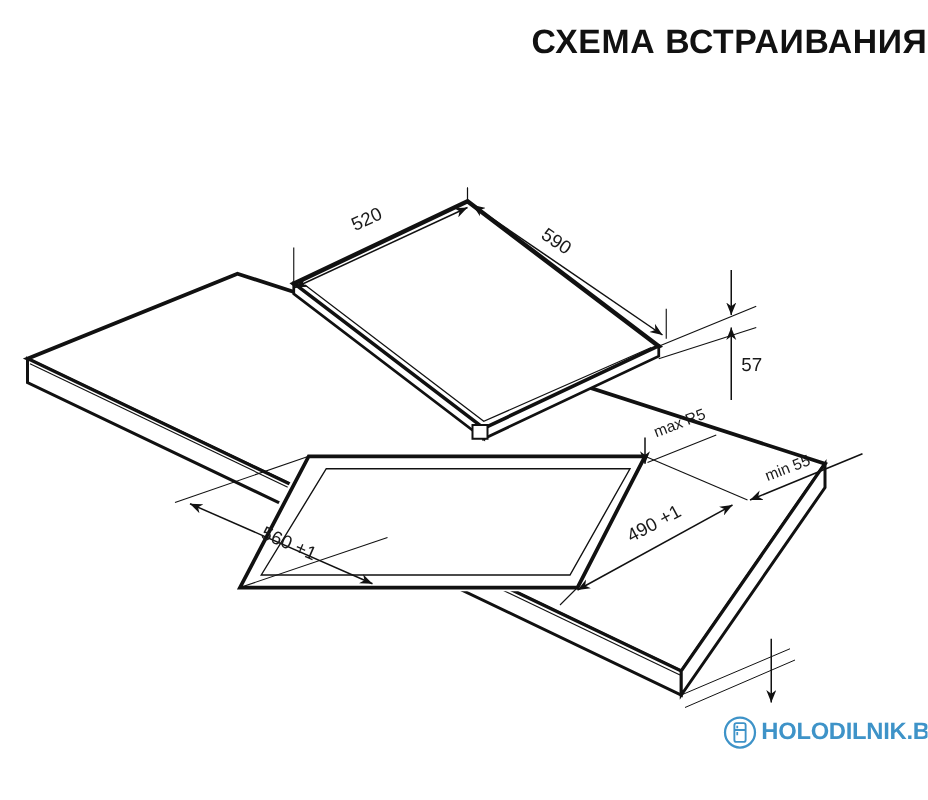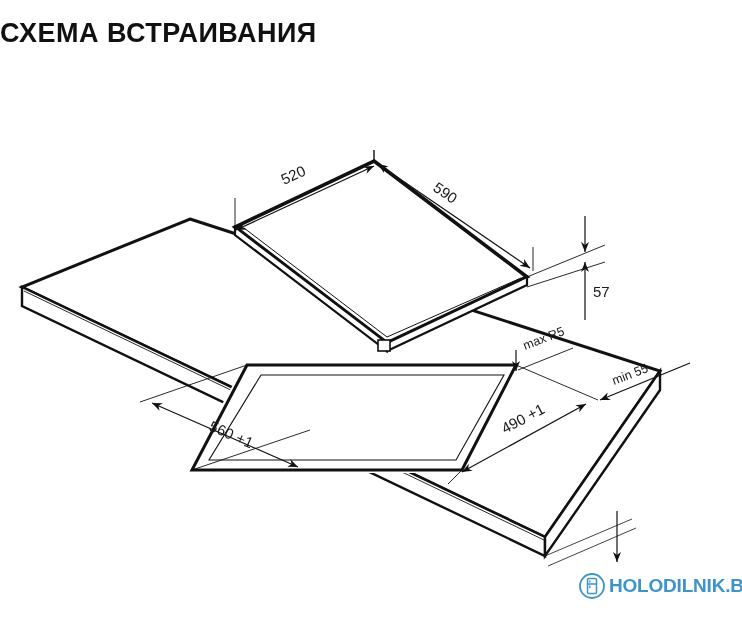--- a/index.html
+++ b/index.html
@@ -18,21 +18,21 @@
     position: absolute;
     left: 0; top: 0;
     width: 742px;
     height: 640px;
   }
   .title {
     position: absolute;
     left: 0;
     top: 18px;
     width: 742px;
-    text-align: left;
+    text-align: right;
     font-family: "Liberation Sans", sans-serif;
     font-size: 27px;
     font-weight: bold;
     letter-spacing: 0.5px;
     color: #111111;
     white-space: nowrap;
   }
   svg.drawing {
     position: absolute;
     left: 0; top: 0;

